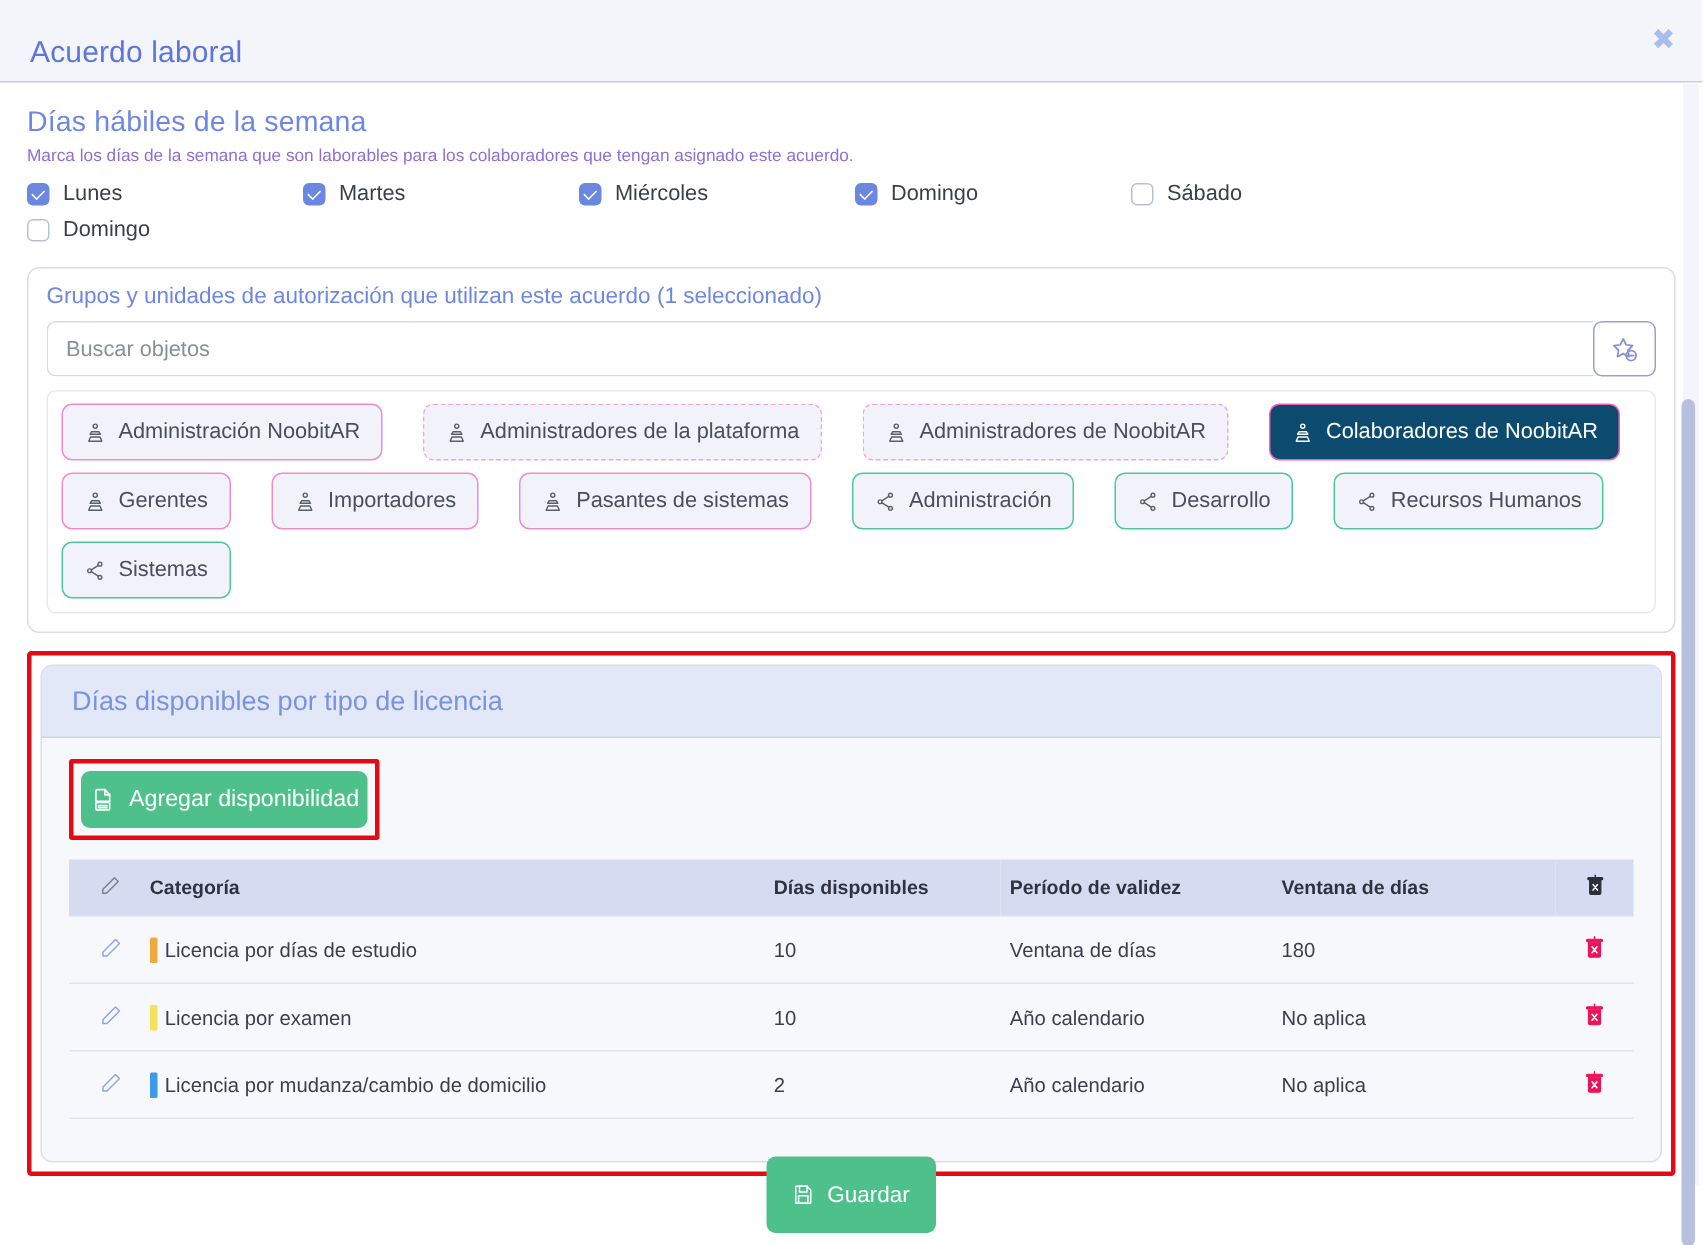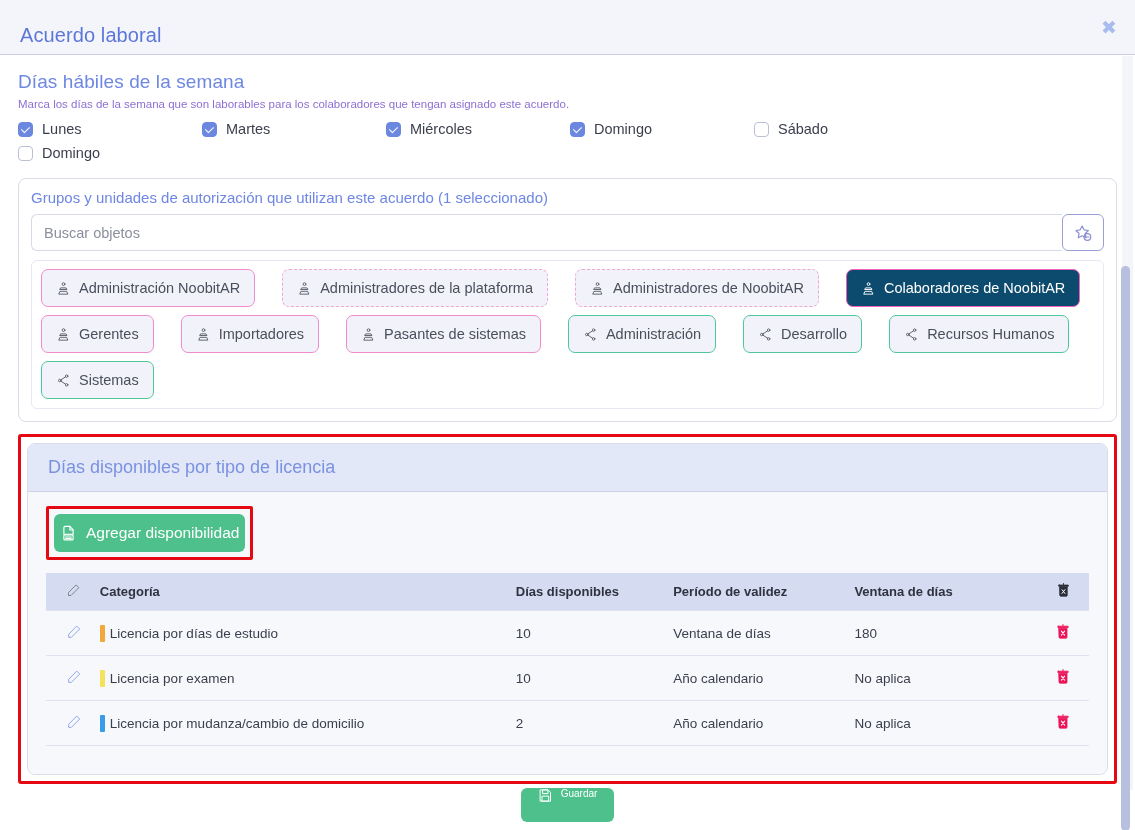--- a/index.html
+++ b/index.html
@@ -168,23 +168,23 @@
   .col-del  { width: 52px; text-align:center !important; }
   .cat-cell { display:flex; align-items:center; gap: 5px; }
   .cat-bar { width: 5px; height: 17px; border-radius:1px; flex:0 0 auto; }
 
   
   .footer {
     position:absolute; left:0; right:0; bottom: 8px;
     display:flex; justify-content:center;
   }
   .btn-save {
-    display:inline-flex; align-items:flex-start; gap:8px;
+    display:inline-flex; align-items:center; gap:8px;
     background:#4dc08b; color:#fff; border:none; border-radius:6px;
-    height: 34px; padding: 0 17px; font-size:10px; cursor:pointer;
+    height: 51px; padding: 0 17px; font-size:15px; cursor:pointer;
     font-family: inherit;
   }
 
   
   .scrollbar-track {
     position:absolute; right: 2px; top: 56px; width: 11px; bottom: 40px;
     background: #f4f5fb;
   }
   .scrollbar-thumb {
     position:absolute; right: 3px; top: 210px; width: 9px; height: 565px;

